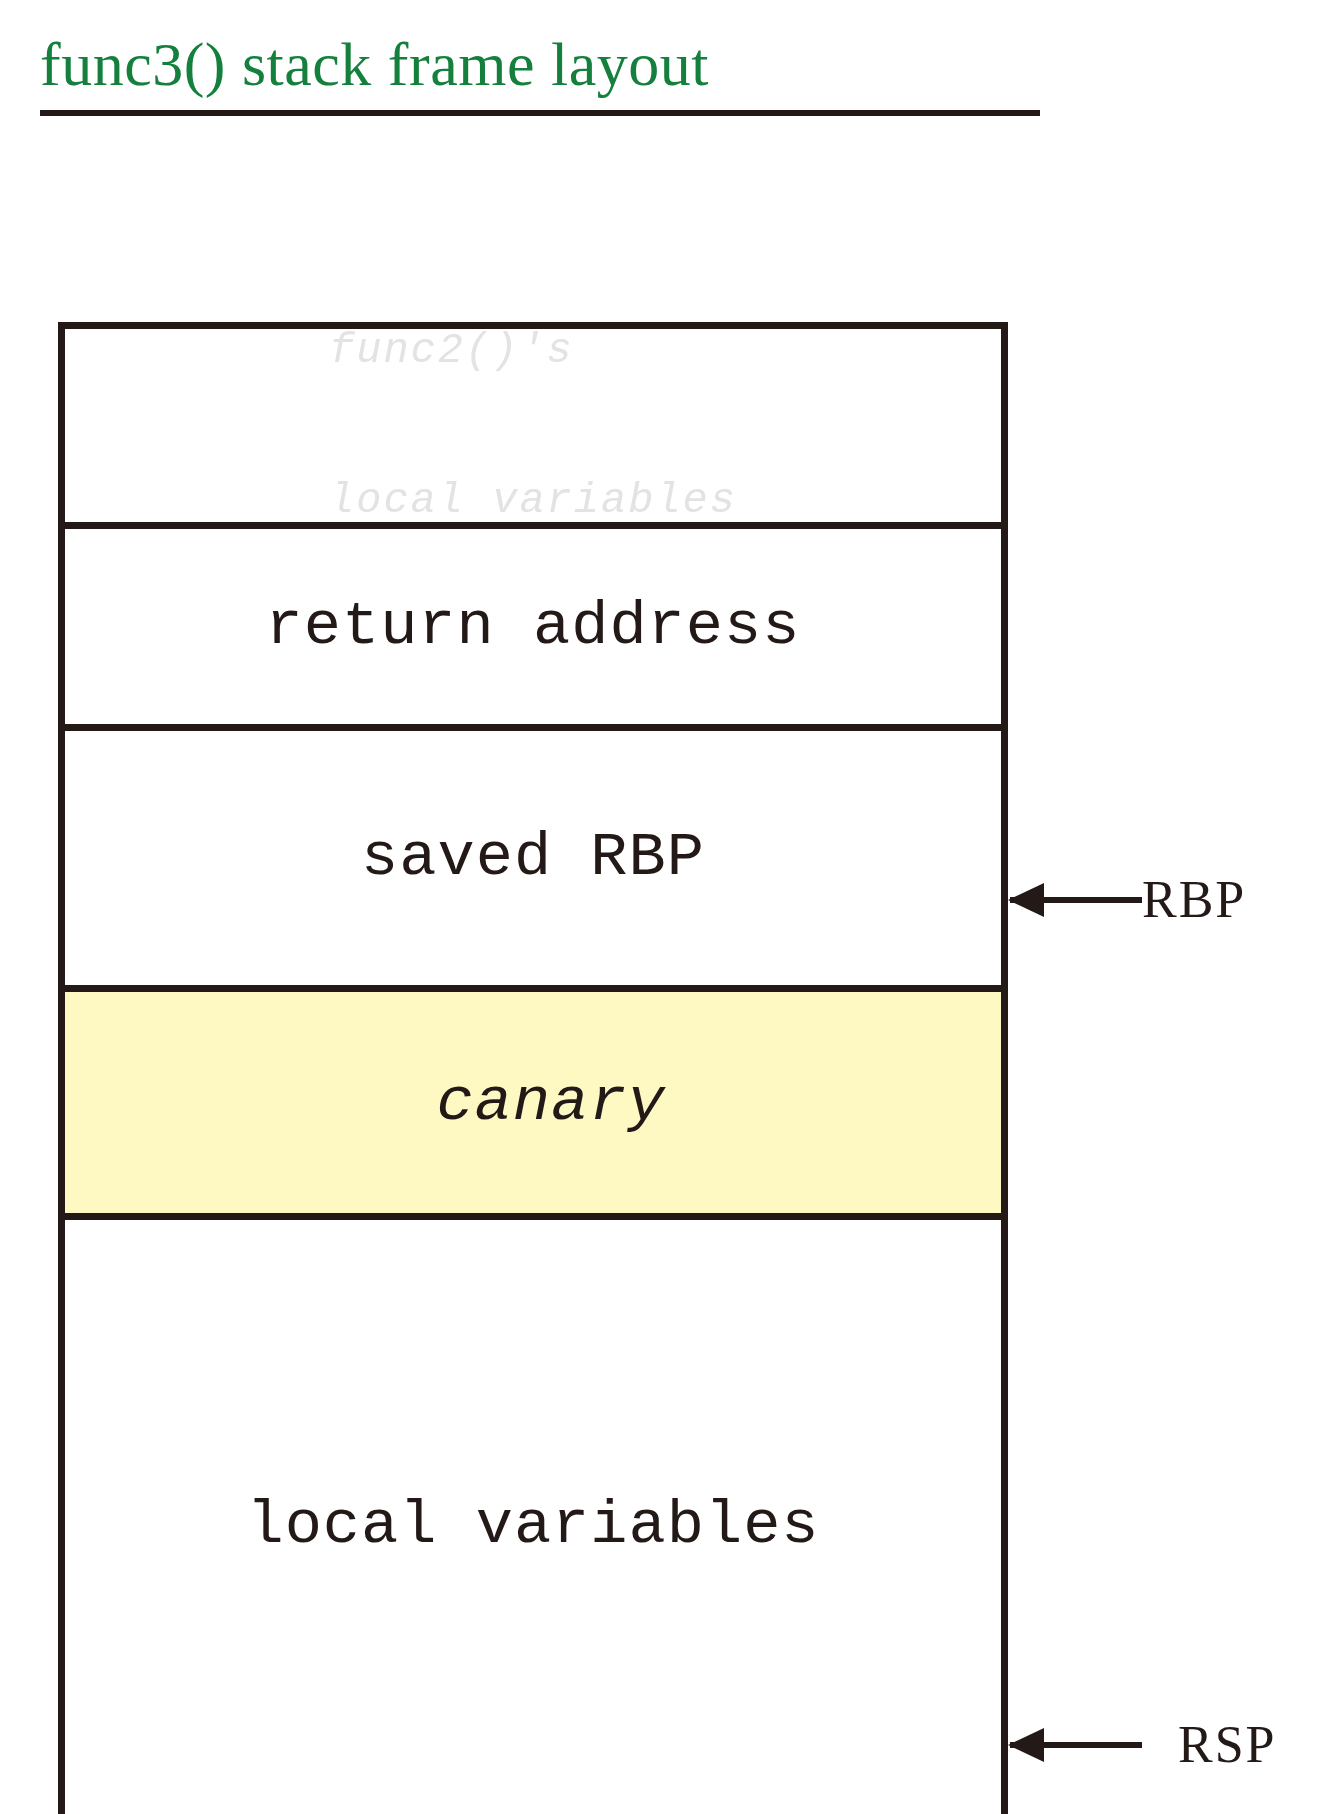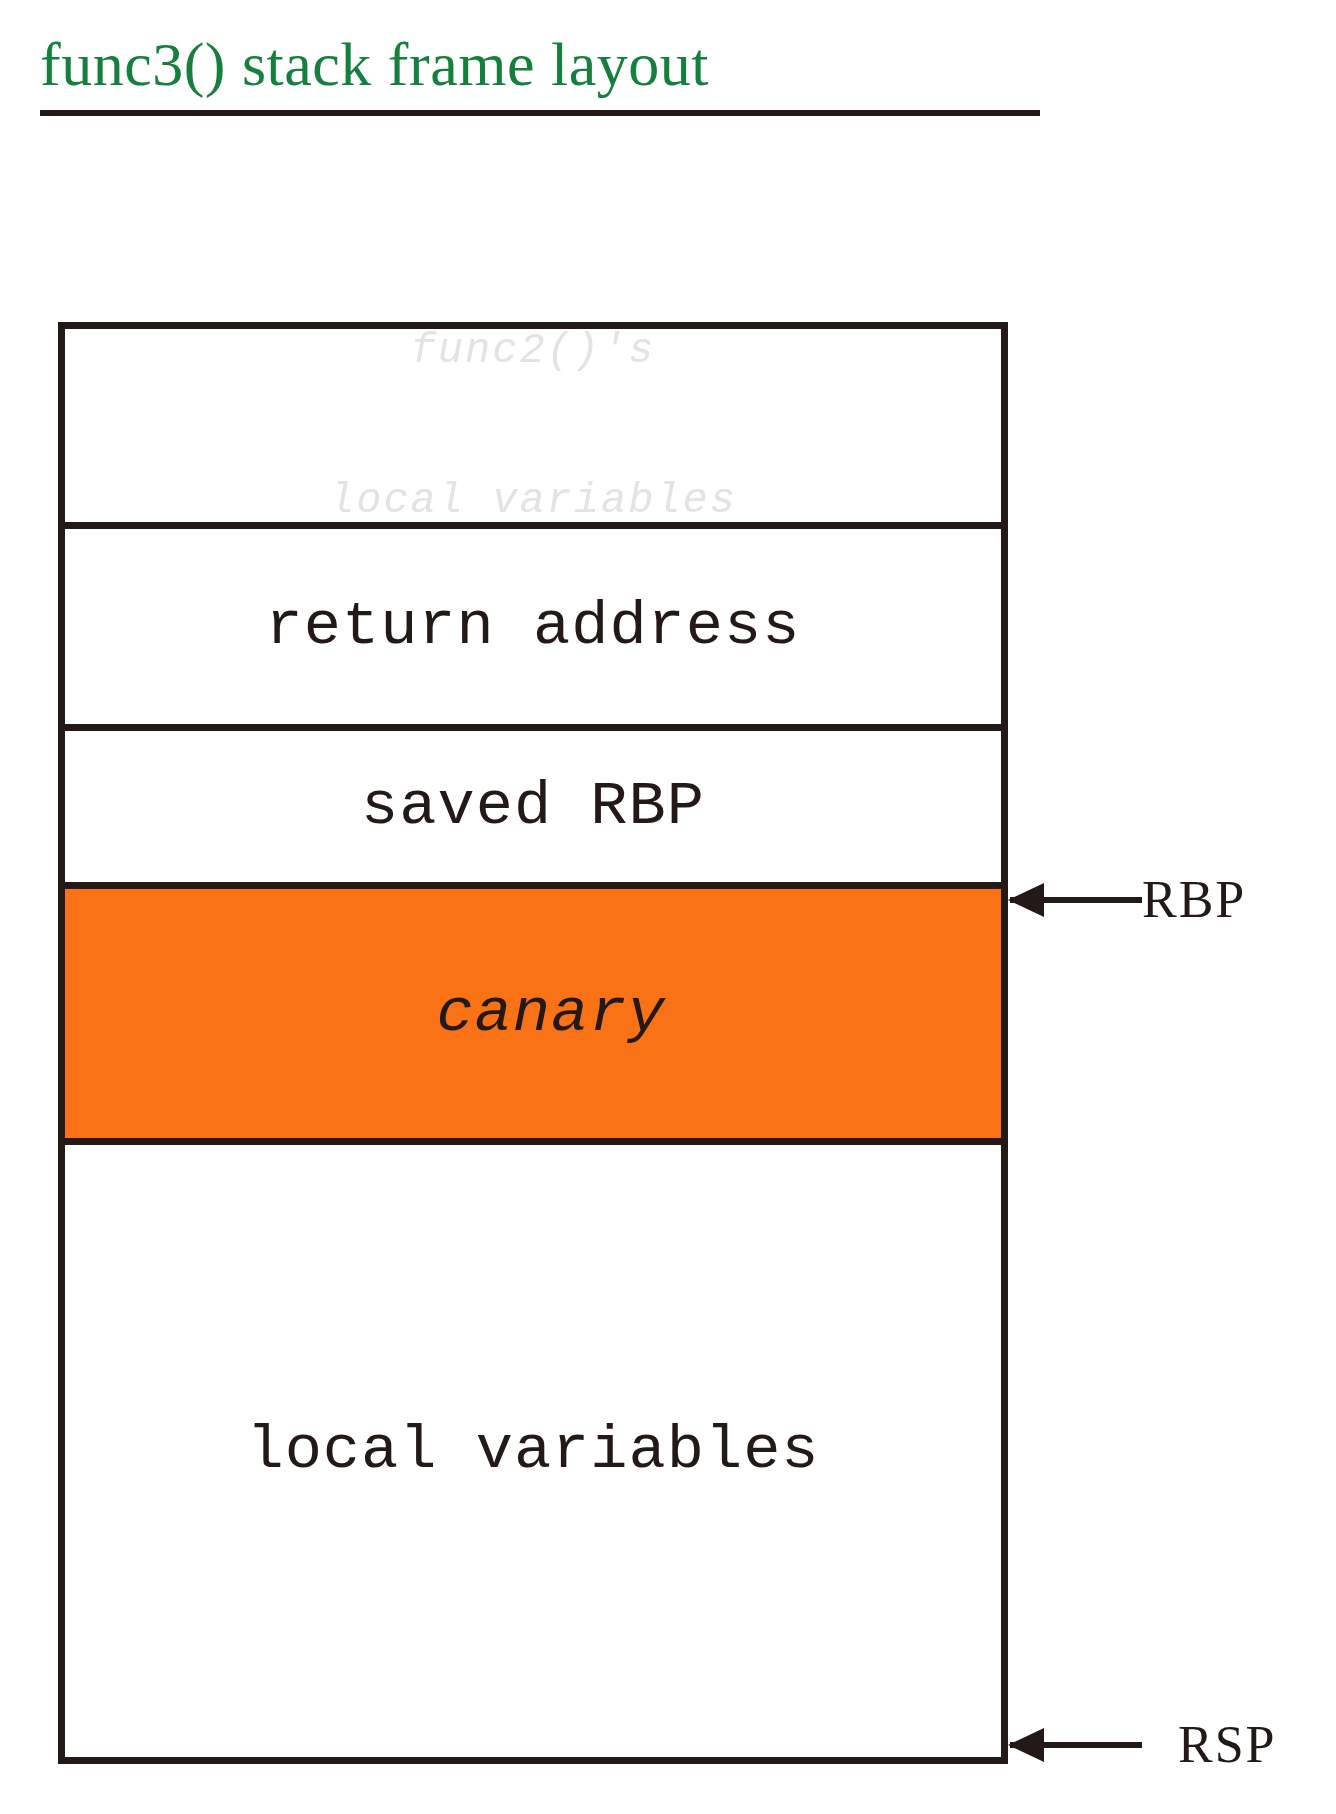--- a/index.html
+++ b/index.html
@@ -71,33 +71,33 @@
 
   
   #row-caller-locals { height: 200px; }
   #row-caller-locals .row-label {
     font-style: italic;
     font-size: 42px;
     line-height: 50px;
     color: #e3e3e3;
     letter-spacing: 2px;
   }
-  .ghost-line-1 { display: block; text-align: center; }
+  .ghost-line-1 { display: block; text-align: left; }
   .ghost-line-2 { display: block; text-align: center; }
 
   
   #row-return-address { height: 202px; }
 
   
-  #row-saved-rbp { height: 158px; text-align: right; }
+  #row-saved-rbp { height: 261px; text-align: right; }
 
   
   #row-canary {
-    height: 256px;
-    background: #f97316;
+    height: 228px;
+    background: #fef9c3;
     padding-left: 36px;
   }
   #row-canary .row-label {
     font-style: italic;
     font-size: 62px;
   }
 
   
   #row-local-variables { height: 612px; }
 

